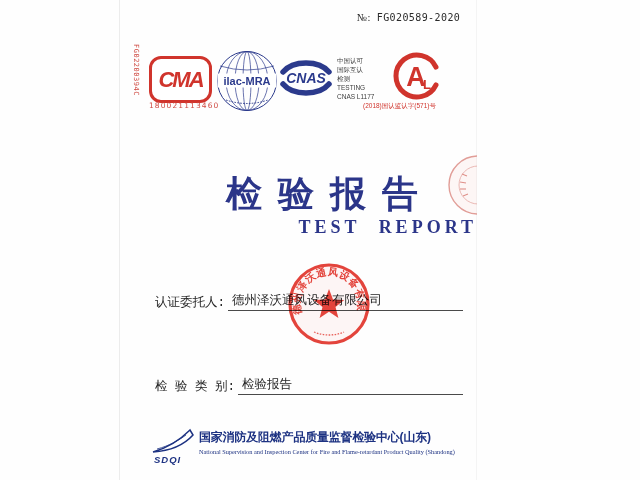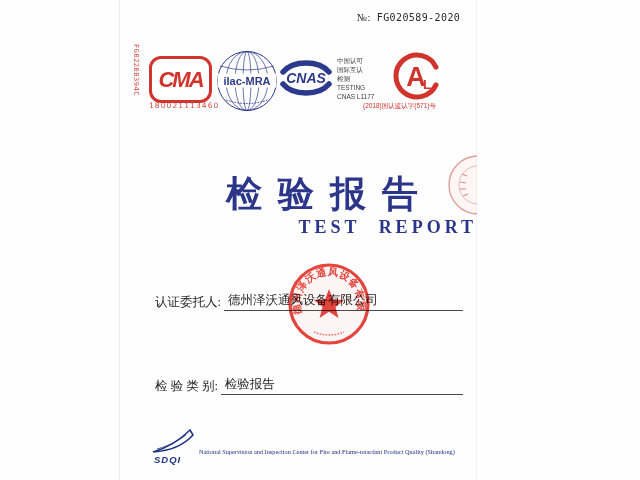--- a/index.html
+++ b/index.html
@@ -30,21 +30,21 @@
   .cal-caption{position:absolute;left:363px;top:102px;font-size:6.5px;color:#d0342c;
                font-family:"Liberation Sans",sans-serif;}
 
   .title-zh{position:absolute;left:119px;top:170px;width:358px;text-align:center;
             font-family:"Liberation Sans",sans-serif;font-weight:700;font-size:36px;color:#2b3589;
             letter-spacing:16px;text-indent:16px;padding-left:24px;}
   .title-en{position:absolute;left:119px;top:217px;width:358px;text-align:right;
             font-weight:700;font-size:18px;color:#2b3589;letter-spacing:4px;word-spacing:10px;}
 
   .field-row{position:absolute;left:155px;width:308px;display:flex;align-items:flex-end;
-             font-size:12.5px;color:#262626;}
+             font-size:12.5px;color:#262626;font-family:Liberation Mono, monospace;}
   .f1{top:292px;} .f2{top:323px;} .f3{top:376px;}
   .field-label{white-space:nowrap;padding-right:3px;}
   .field-value{flex:1;border-bottom:1px solid #4a4a4a;padding:0 0 1px 4px;white-space:nowrap;}
 
   .stamp-svg{position:absolute;left:286px;top:261px;opacity:.86;mix-blend-mode:multiply;}
   .edgeseal-svg{position:absolute;left:446px;top:152px;opacity:.85;}
 
   .sdqi-svg{position:absolute;left:151px;top:427px;}
   .footer-zh{position:absolute;left:199px;top:429px;font-family:"Liberation Sans",sans-serif;
              font-weight:700;font-size:12px;color:#1d3282;letter-spacing:-.2px;}
@@ -132,15 +132,16 @@
     </text>
     <polygon fill="#e0251b" points="43,28 47.0,38.5 58.2,39.1 49.5,46.1 52.4,56.9 43,50.8 33.6,56.9 36.5,46.1 27.8,39.1 39.0,38.5"></polygon>
     <path d="M28,71 Q43,77 58,71" stroke="#e0251b" stroke-width="1.3" stroke-dasharray="1.6 1.4" fill="none" opacity="0.85"></path>
   </svg>
 
   <svg class="sdqi-svg" width="46" height="38" viewBox="0 0 46 38">
     <path d="M2,25 C16,21 30,12 39,3 L42,8 C33,18 18,24 2,25 Z" fill="#ffffff" stroke="#1d3282" stroke-width="1.5"></path>
     <path d="M6,22 C18,19 28,13 35,8" stroke="#1d3282" stroke-width="0.8" fill="none"></path>
     <text x="3" y="35.5" font-style="italic" font-weight="bold" font-size="9.5" letter-spacing="1" font-family="Liberation Sans, sans-serif" fill="#1d3282">SDQI</text>
   </svg>
+  <div class="footer-zh">国家消防及阻燃产品质量监督检验中心(山东)</div>
   <div class="footer-en">National Supervision and Inspection Center for Fire and Flame-retardant Product Quality (Shandong)</div>
 
 </div>
 
 </body></html>

